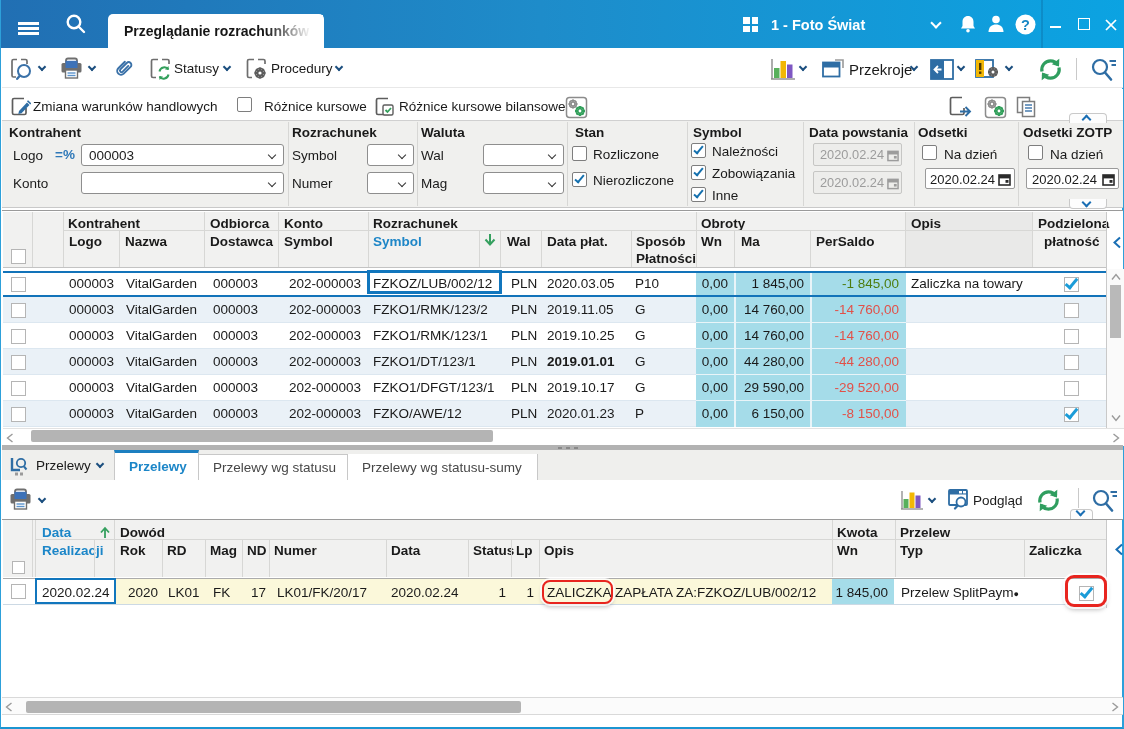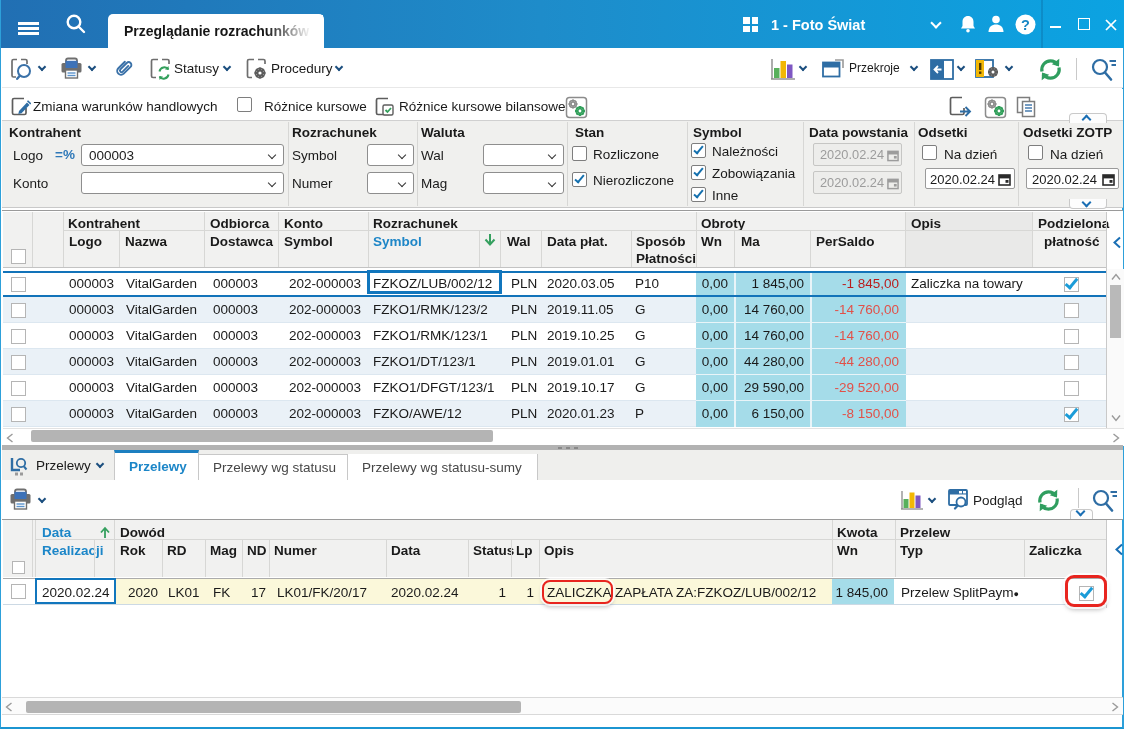--- a/index.html
+++ b/index.html
@@ -134,21 +134,21 @@
       <rect x="4" y="10" width="5.5" height="10" fill="#58b05c"></rect>
       <rect x="10.5" y="3" width="5.5" height="17" fill="#f2b705"></rect>
       <rect x="17" y="6.5" width="5.5" height="13.5" fill="#7e57c2"></rect>
     </svg>
 <div class="chev" style="left:799px;top:64px;width:6px;height:6px;"></div>
 <svg class="abs" style="left:820px;top:58px;" width="24" height="23" viewBox="0 0 24 23">
       <path d="M14 2 L22 2 L22 10" fill="none" stroke="#9a9a9a" stroke-width="1.6"></path>
       <rect x="2" y="4.5" width="16.5" height="14" fill="#fff" stroke="#2e6da4" stroke-width="1.8"></rect>
       <rect x="2" y="4.5" width="16.5" height="5" fill="#2e6da4"></rect>
     </svg>
-<div class="t" style="left:848px;top:62px;font-size:12px;">Przekroje</div>
+<div class="t" style="left:848px;top:62px;font-size:15px;">Przekroje</div>
 <div class="chev" style="left:910px;top:64px;width:6px;height:6px;"></div>
 <svg class="abs" style="left:929px;top:59px;" width="24" height="21" viewBox="0 0 24 21">
       <rect x="1" y="1" width="22" height="19" fill="#fff" stroke="#2e6da4" stroke-width="1.8"></rect>
       <rect x="1" y="1" width="13" height="19" fill="#2e6da4"></rect>
       <path d="M11.5 10.5 L5.5 10.5 M8 7 L4.5 10.5 L8 14" fill="none" stroke="#fff" stroke-width="1.8"></path>
     </svg>
 <div class="chev" style="left:957px;top:64px;width:6px;height:6px;"></div>
 <svg class="abs" style="left:974px;top:59px;" width="26" height="21" viewBox="0 0 26 21">
       <rect x="1" y="1" width="17" height="17" fill="#fff" stroke="#2e6da4" stroke-width="1.8"></rect>
       <rect x="1" y="1" width="8" height="17" fill="#f2b705"></rect>
@@ -439,21 +439,21 @@
   <div class="gcb" style="left:9px;top:65.5px;"></div>
   <div class="cell" style="left:67px;top:64.5px;">000003</div>
   <div class="cell" style="left:124px;top:64.5px;">VitalGarden</div>
   <div class="cell" style="left:211px;top:64.5px;">000003</div>
   <div class="cell" style="left:287px;top:64.5px;">202-000003</div>
   <div class="cell" style="left:509px;top:64.5px;">PLN</div>
   <div class="cell" style="left:545px;top:64.5px;">2020.03.05</div>
   <div class="cell" style="left:633px;top:64.5px;">P10</div>
   <div class="cell" style="left:646px;top:64.5px;width:80px;text-align:right;">0,00</div>
   <div class="cell" style="left:722px;top:64.5px;width:80px;text-align:right;">1 845,00</div>
-  <div class="cell" style="left:817px;top:64.5px;width:80px;text-align:right;color:#b91c1c;">-1 845,00</div>
+  <div class="cell" style="left:817px;top:64.5px;width:80px;text-align:right;color:#4d7c0f;">-1 845,00</div>
   <div class="cell" style="left:909px;top:64.5px;">Zaliczka na towary</div>
   <div class="gcb" style="left:1062px;top:65.5px;"></div>
   <div class="bigcheck" style="left:1066px;top:64.5px;"></div>
   <div class="gcb" style="left:9px;top:91.5px;"></div>
   <div class="cell" style="left:67px;top:90.5px;">000003</div>
   <div class="cell" style="left:124px;top:90.5px;">VitalGarden</div>
   <div class="cell" style="left:211px;top:90.5px;">000003</div>
   <div class="cell" style="left:287px;top:90.5px;">202-000003</div>
   <div class="cell" style="left:371px;top:90.5px;">FZKO1/RMK/123/2</div>
   <div class="cell" style="left:509px;top:90.5px;">PLN</div>
@@ -476,21 +476,21 @@
   <div class="cell" style="left:722px;top:116.5px;width:80px;text-align:right;">14 760,00</div>
   <div class="cell" style="left:817px;top:116.5px;width:80px;text-align:right;color:#e25048;">-14 760,00</div>
   <div class="gcb" style="left:1062px;top:117.5px;"></div>
   <div class="gcb" style="left:9px;top:143.5px;"></div>
   <div class="cell" style="left:67px;top:142.5px;">000003</div>
   <div class="cell" style="left:124px;top:142.5px;">VitalGarden</div>
   <div class="cell" style="left:211px;top:142.5px;">000003</div>
   <div class="cell" style="left:287px;top:142.5px;">202-000003</div>
   <div class="cell" style="left:371px;top:142.5px;">FZKO1/DT/123/1</div>
   <div class="cell" style="left:509px;top:142.5px;">PLN</div>
-  <div class="cell" style="left:545px;top:142.5px;">2019.01.01</div>
+  <div class="cell" style="left:545px;top:142.5px;font-weight:bold;">2019.01.01</div>
   <div class="cell" style="left:633px;top:142.5px;">G</div>
   <div class="cell" style="left:646px;top:142.5px;width:80px;text-align:right;">0,00</div>
   <div class="cell" style="left:722px;top:142.5px;width:80px;text-align:right;">44 280,00</div>
   <div class="cell" style="left:817px;top:142.5px;width:80px;text-align:right;color:#e25048;">-44 280,00</div>
   <div class="gcb" style="left:1062px;top:143.5px;"></div>
   <div class="gcb" style="left:9px;top:169.5px;"></div>
   <div class="cell" style="left:67px;top:168.5px;">000003</div>
   <div class="cell" style="left:124px;top:168.5px;">VitalGarden</div>
   <div class="cell" style="left:211px;top:168.5px;">000003</div>
   <div class="cell" style="left:287px;top:168.5px;">202-000003</div>

